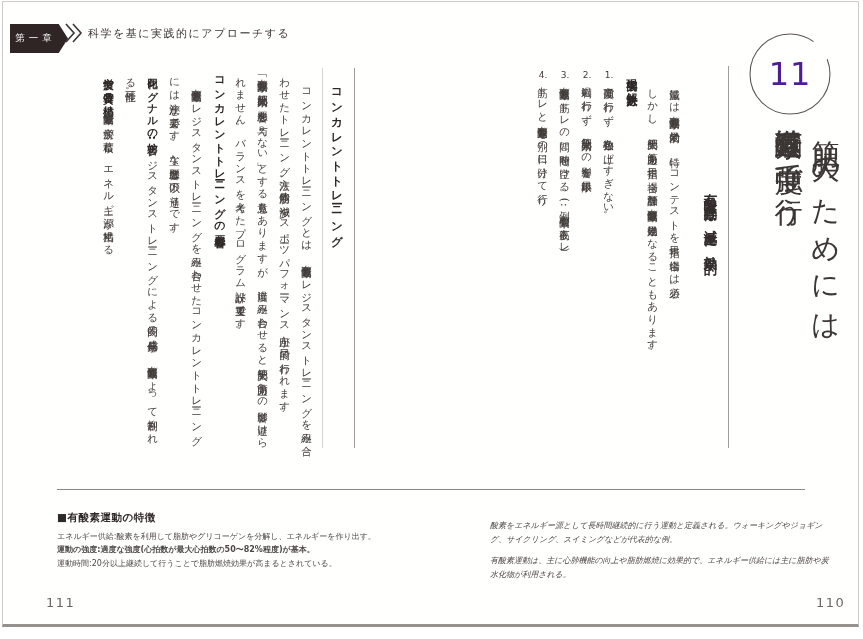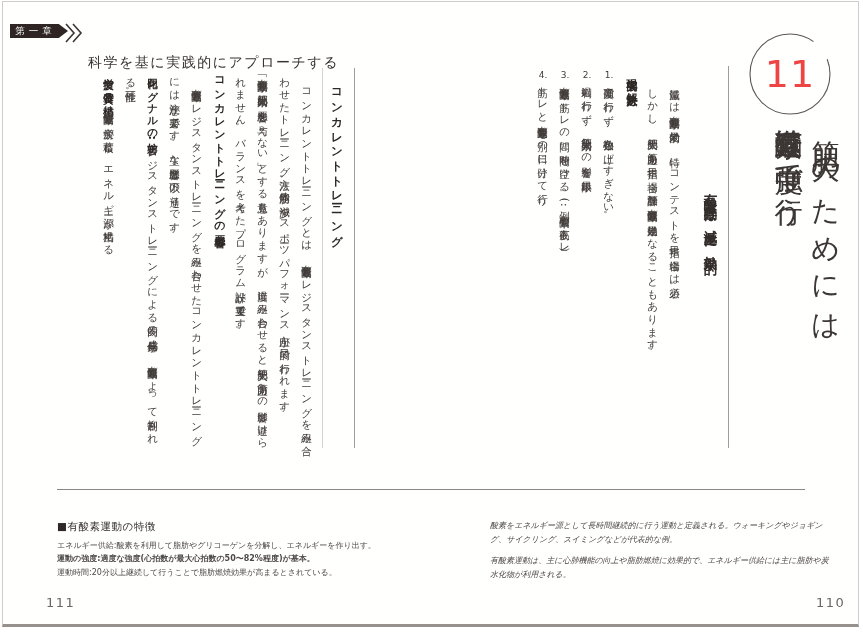--- a/index.html
+++ b/index.html
@@ -3,34 +3,34 @@
 <meta charset="utf-8">
 <style>
   html,body{margin:0;padding:0;background:#ffffff;}
   .page{position:relative;width:863px;height:639px;background:#ffffff;overflow:hidden;
         font-family:"DejaVu Serif","Liberation Serif",serif;color:#3e3a38;}
   .sheet{position:absolute;left:2px;top:1px;width:857px;height:626px;background:#fffffe;
          border:1px solid #cfccc9;border-bottom:3px solid #96918d;box-sizing:border-box;}
   .gothic{font-family:"DejaVu Sans","Liberation Sans",sans-serif;}
 
   
-  .chapter-badge{position:absolute;left:10px;top:24px;width:58px;height:14px;background:#2e2524;
+  .chapter-badge{position:absolute;left:10px;top:24px;width:58px;height:29px;background:#2e2524;
          clip-path:polygon(0 0,84% 0,100% 50%,84% 100%,0 100%);
          display:flex;align-items:center;justify-content:center;padding-right:7px;box-sizing:border-box;
          color:#ffffff;font-size:9.5px;letter-spacing:4px;font-family:"DejaVu Serif","Liberation Serif",serif;}
   .chevrons{position:absolute;left:64px;top:23px;}
-  .chapter-title{position:absolute;left:88px;top:26px;font-size:14px;letter-spacing:1.5px;color:#39332f;margin-top:28px;}
+  .chapter-title{position:absolute;left:88px;top:26px;font-size:11px;letter-spacing:1.5px;color:#39332f;}
 
   
   .v{writing-mode:vertical-rl;-webkit-writing-mode:vertical-rl;}
 
   
   .num-circle{position:absolute;left:747px;top:31px;width:86px;height:86px;}
   .num-circle .n{position:absolute;left:0;top:0;width:86px;height:86px;display:flex;align-items:center;justify-content:center;
-         font-size:38px;color:#ef4444;font-family:"DejaVu Sans","Liberation Sans",sans-serif;font-weight:400;letter-spacing:1px;}
+         font-size:32px;color:#4c1d95;font-family:"DejaVu Sans","Liberation Sans",sans-serif;font-weight:400;letter-spacing:1px;}
   .main-title{position:absolute;top:104px;left:750px;width:94px;height:360px;
          font-size:28px;line-height:37px;color:#3c3734;}
   .main-title .t1{padding-top:14px;letter-spacing:7px;}
   .main-title .t2{padding-top:4px;letter-spacing:0.5px;}
   .vrule{position:absolute;width:1px;background:#a29c98;}
   .vrule-light{position:absolute;width:1px;background:#d6d2cf;}
   .r-subtitle{position:absolute;left:702px;top:182px;font-size:13.5px;letter-spacing:3.5px;
          font-weight:bold;color:#332e2b;}
   .vbody{position:absolute;top:70px;height:380px;font-size:10.5px;line-height:22px;
          letter-spacing:0.65px;color:#413c39;}
@@ -42,21 +42,21 @@
   .vbody .num{text-combine-upright:all;-webkit-text-combine:horizontal;
          font-family:"DejaVu Sans","Liberation Sans",sans-serif;font-size:9px;}
   #body-right{left:486px;width:200px;}
   #body-left{left:50px;width:268px;}
   .l-heading{position:absolute;left:329px;top:80px;font-size:11.5px;font-weight:bold;
          letter-spacing:1.5px;color:#2e2926;}
 
   
   .hdivider{position:absolute;left:57px;top:489px;width:748px;height:1px;background:#8d8784;}
   .footnote{position:absolute;top:511px;font-size:8px;line-height:13.5px;color:#4d4845;}
-  .footnote .fn-head{font-size:10.5px;font-weight:normal;color:#2e2926;letter-spacing:0.5px;margin-bottom:5px;margin-top:9px;}
+  .footnote .fn-head{font-size:10.5px;font-weight:bold;color:#2e2926;letter-spacing:0.5px;margin-bottom:5px;}
   .footnote .b{font-weight:bold;}
   #fn-left{left:57px;width:400px;}
   #fn-right{left:482px;width:362px;}
   #fn-right p{margin:8px;font-style:italic;}
   .pagenum{position:absolute;top:595px;font-size:13px;letter-spacing:1.5px;color:#6b6663;
          font-family:"DejaVu Sans","Liberation Sans",sans-serif;}
   #pn-left{left:46px;}
   #pn-right{left:816px;}
 </style>
 </head>

